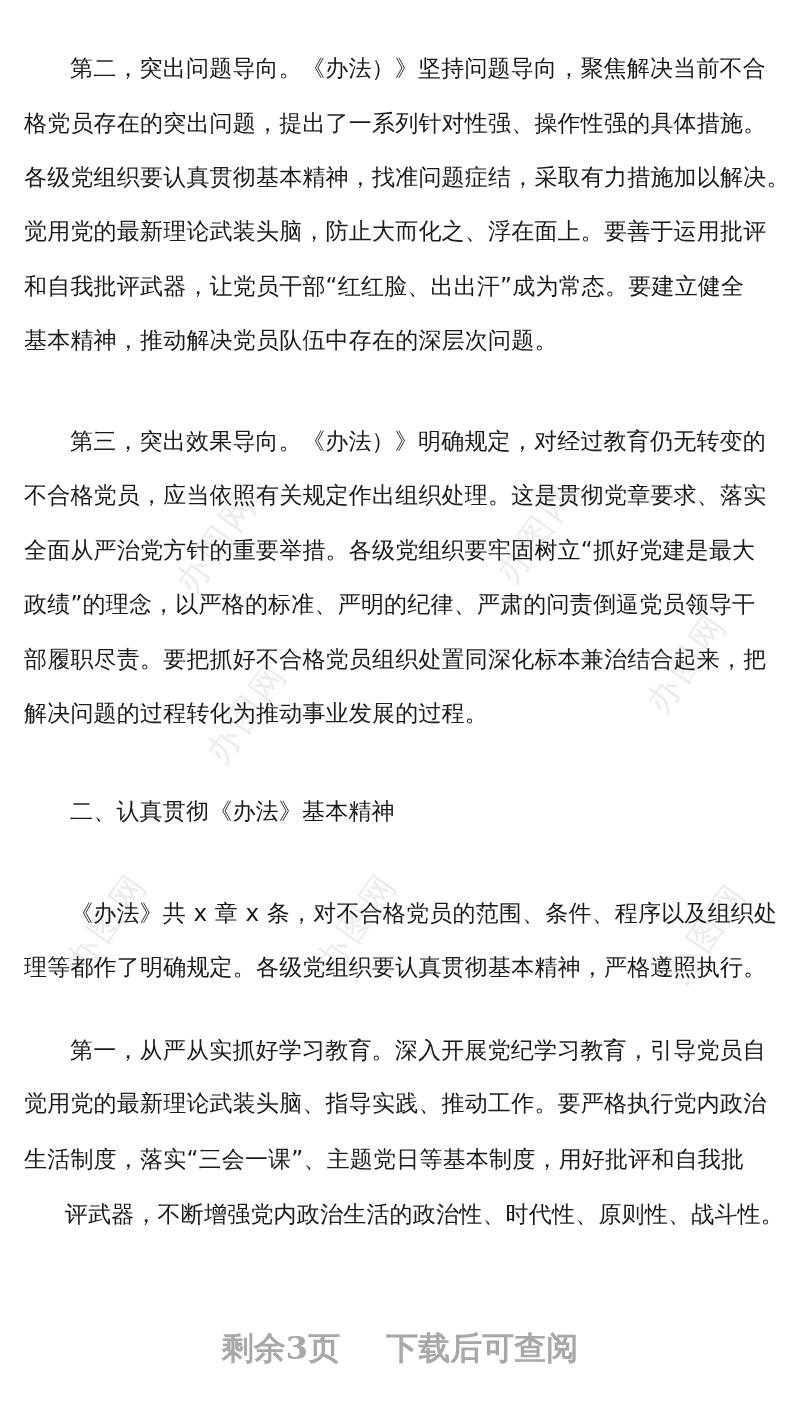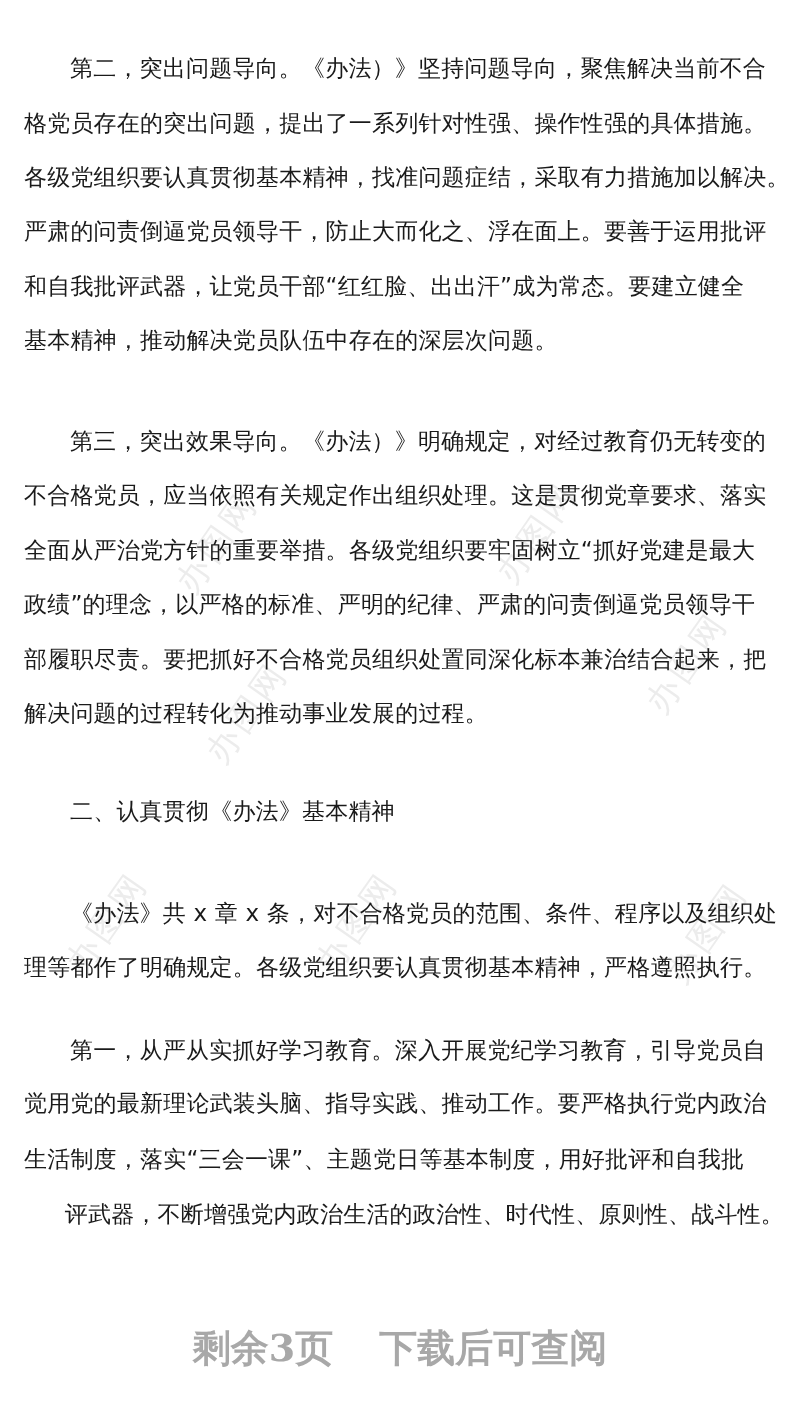--- a/index.html
+++ b/index.html
@@ -1,42 +1,42 @@
 <!DOCTYPE html>
 <html><head>
   <meta charset="utf-8">
   <style>
     html, body { margin: 0; padding: 0; background: #ffffff; }
     body { width: 800px; height: 1425px; position: relative; overflow: hidden; font-family: "DejaVu Sans", "Liberation Sans", sans-serif; color: #1a1a1a; }
     .page { position: absolute; left: 0; top: 0; width: 800px; height: 1425px; }
     .line { position: absolute; left: 24px; width: 760px; font-size: 23px; line-height: 30px; height: 30px; white-space: nowrap; letter-spacing: 0.2px; }
     .indent { left: 70px; }
     .watermark { position: absolute; font-size: 34px; color: rgba(200,200,200,0.35); transform: rotate(-55deg); white-space: nowrap; letter-spacing: 4px; pointer-events: none; }
-    .footer { position: absolute; left: 0; width: 800px; top: 1322px; height: 52px; text-align: center; font-family: "DejaVu Serif", "Liberation Serif", serif; font-weight: bold; font-size: 38px; line-height: 52px; color: #a8a8a8; }
+    .footer { position: absolute; left: 0; width: 800px; top: 1322px; height: 52px; text-align: center; font-family: "DejaVu Serif", "Liberation Serif", serif; font-weight: bold; font-size: 32px; line-height: 52px; color: #a8a8a8; }
     .footer span { display: inline-block; }
     .footer .gap { width: 46px; }
   </style>
 </head>
 <body>
 
 <div class="page">
 
   <div class="watermark" style="left:160px; top:520px;">办图网</div>
   <div class="watermark" style="left:480px; top:510px;">办图网</div>
   <div class="watermark" style="left:630px; top:640px;">办图网</div>
   <div class="watermark" style="left:190px; top:690px;">办图网</div>
   <div class="watermark" style="left:50px; top:900px;">办图网</div>
   <div class="watermark" style="left:300px; top:900px;">办图网</div>
   <div class="watermark" style="left:650px; top:910px;">办图网</div>
 
   <div>
     <div class="line indent" style="top:53px;">第二，突出问题导向。《办法）》坚持问题导向，聚焦解决当前不合</div>
     <div class="line" style="top:108px;">格党员存在的突出问题，提出了一系列针对性强、操作性强的具体措施。</div>
     <div class="line" style="top:162px;">各级党组织要认真贯彻基本精神，找准问题症结，采取有力措施加以解决。</div>
-    <div class="line" style="top:216px;">严肃的问责倒逼党员领导干，防止大而化之、浮在面上。要善于运用批评</div>
+    <div class="line" style="top:216px;">觉用党的最新理论武装头脑，防止大而化之、浮在面上。要善于运用批评</div>
     <div class="line" style="top:271px;">和自我批评武器，让党员干部“红红脸、出出汗”成为常态。要建立健全</div>
     <div class="line" style="top:325px;">基本精神，推动解决党员队伍中存在的深层次问题。</div>
   </div>
 
   <div>
     <div class="line indent" style="top:426px;">第三，突出效果导向。《办法）》明确规定，对经过教育仍无转变的</div>
     <div class="line" style="top:480px;">不合格党员，应当依照有关规定作出组织处理。这是贯彻党章要求、落实</div>
     <div class="line" style="top:535px;">全面从严治党方针的重要举措。各级党组织要牢固树立“抓好党建是最大</div>
     <div class="line" style="top:589px;">政绩”的理念，以严格的标准、严明的纪律、严肃的问责倒逼党员领导干</div>
     <div class="line" style="top:644px;">部履职尽责。要把抓好不合格党员组织处置同深化标本兼治结合起来，把</div>

